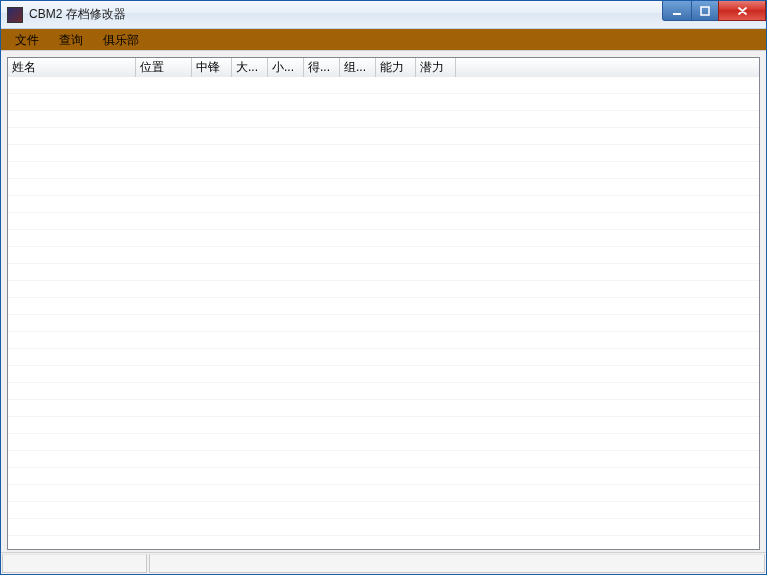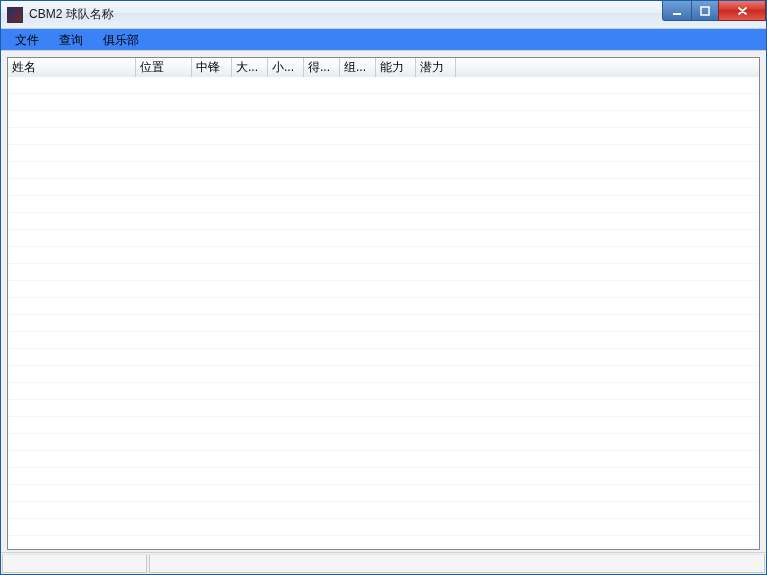--- a/index.html
+++ b/index.html
@@ -57,21 +57,21 @@
     .win-btn.close {
       width: 48px;
       background: linear-gradient(to bottom,#e47a74 0%, #d8392e 45%, #c6271d 46%, #e2564b 100%);
       border-color: #8f2018;
       border-bottom-right-radius: 0;
     }
     .win-btn svg { display:block; }
     
     .menubar {
       height: 22px;
-      background: #3b82f6;
+      background: #a16207;
       border-bottom: 1px solid #d0d0d0;
       display: flex;
       align-items: stretch;
       padding-left: 4px;
     }
     .menu-item {
       padding: 0 10px;
       line-height: 22px;
       color: #000;
       cursor: default;
@@ -137,21 +137,21 @@
       padding: 0 4px;
     }
     .status-cell.first { width: 145px; }
     .status-cell.rest { flex: 1; }
   </style>
 </head>
 <body>
 
 <div class="titlebar">
   <span class="app-icon"></span>
-  <span class="title-text">CBM2 球队名称</span>
+  <span class="title-text">CBM2 存档修改器</span>
   <div class="win-controls">
     <div class="win-btn min">
       <svg width="10" height="10" viewBox="0 0 10 10">
           <rect x="1" y="7" width="8" height="2" fill="#fff"></rect>
         </svg>
     </div>
     <div class="win-btn">
       <svg width="10" height="10" viewBox="0 0 10 10">
           <rect x="1" y="1" width="8" height="8" fill="none" stroke="#fff" stroke-width="1.5"></rect>
         </svg>

